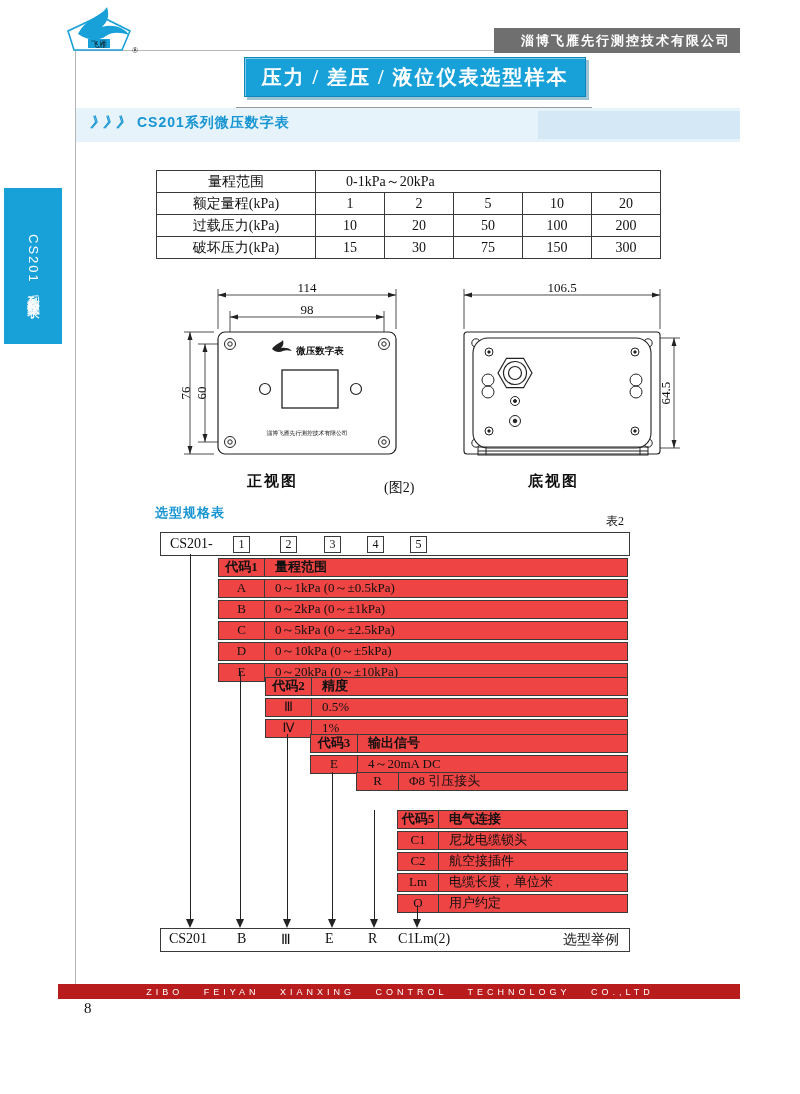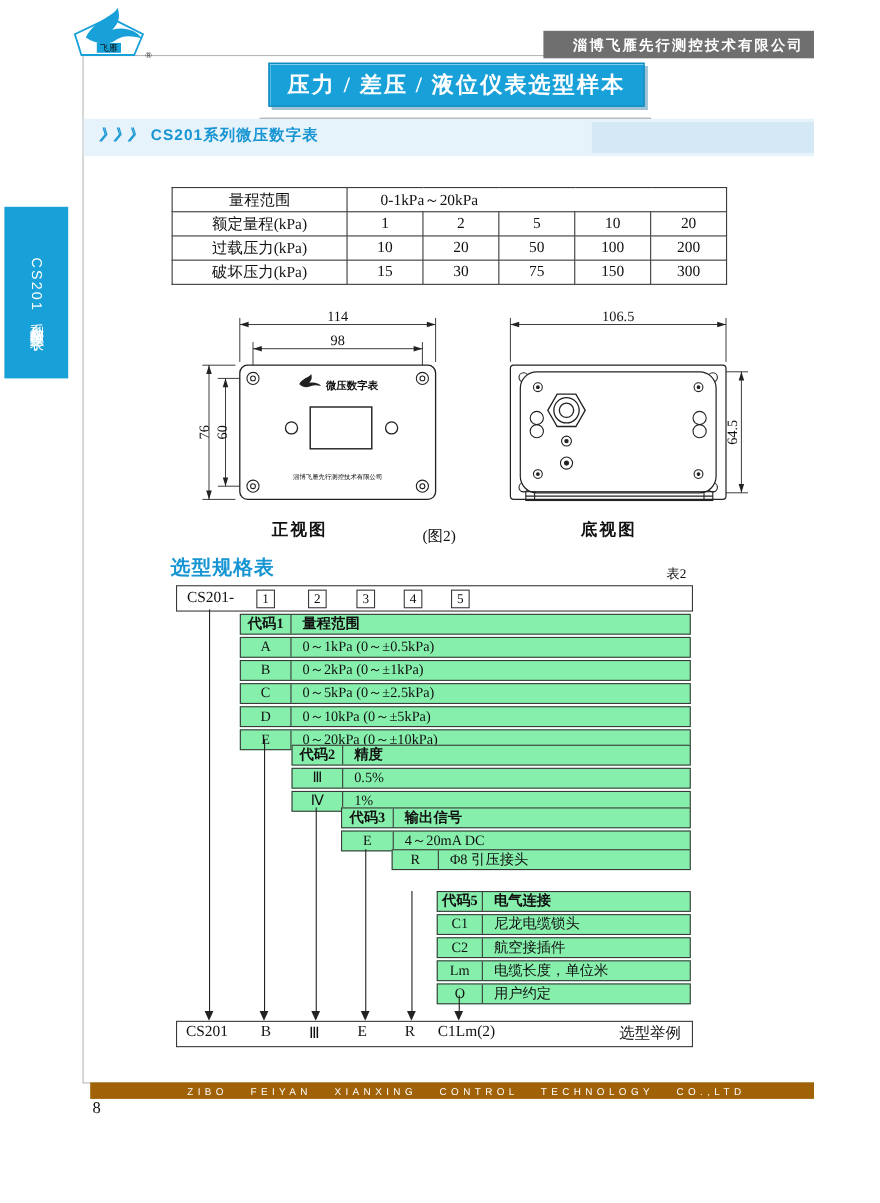--- a/index.html
+++ b/index.html
@@ -31,40 +31,40 @@
         font-family:"Liberation Serif",serif;font-size:14px;color:#111;}
   table.spec td{border:1px solid #3a3a3a;height:21px;text-align:center;padding:0;}
   table.spec td.lab{width:158px;}
   table.spec td.v{width:68px;}
   table.spec td.span-val{text-align:left;padding-left:30px;}
   
   .dwg{position:absolute;}
   .dwg-label{position:absolute;font-family:"Liberation Serif",serif;font-weight:bold;font-size:15px;letter-spacing:2px;}
   .fig-cap{position:absolute;left:384px;top:479px;font-family:"Liberation Serif",serif;font-size:14px;}
   
-  .sel-head{position:absolute;left:155px;top:504px;color:#1795D3;font-weight:bold;font-size:18px;letter-spacing:1px;}
+  .sel-head{position:absolute;left:155px;top:504px;color:#1795D3;font-weight:bold;font-size:13px;letter-spacing:1px;}
   .table-no{position:absolute;left:606px;top:513px;font-family:"Liberation Serif",serif;font-size:12px;}
   .sel{position:absolute;left:160px;top:532px;width:470px;height:428px;
        font-family:"Liberation Serif",serif;font-size:13px;}
   .sel .hdr{position:absolute;left:0;top:0;width:468px;height:22px;border:1px solid #3a3a3a;background:#fff;}
   .sel .prefix{position:absolute;left:9px;top:3px;font-size:14px;}
   .posbox{position:absolute;top:3px;width:15px;height:15px;border:1px solid #3a3a3a;
           text-align:center;line-height:15px;font-size:12px;}
   .sgroup{position:absolute;}
-  .srow{display:flex;height:17px;line-height:16px;border:1px solid #3a3a3a;margin-bottom:2px;background:#86efac;}
+  .srow{display:flex;height:17px;line-height:16px;border:1px solid #3a3a3a;margin-bottom:2px;background:#ef4444;}
   .srow .scode{width:var(--cw);text-align:center;border-right:1px solid #3a3a3a;}
   .srow .sdesc{flex:1;padding-left:10px;}
   .srow.shead{font-weight:bold;}
   .connector{position:absolute;width:1px;background:#222;}
   .arrowhead{position:absolute;top:387px;width:0;height:0;
              border-left:4px solid transparent;border-right:4px solid transparent;border-top:9px solid #222;}
   .example{position:absolute;left:0;top:396px;width:468px;height:22px;border:1px solid #3a3a3a;background:#fff;}
   .example span{position:absolute;top:2px;font-size:14px;}
   
-  .footer-bar{position:absolute;left:82px;top:984px;width:684px;height:15px;background:#a16207;
+  .footer-bar{position:absolute;left:58px;top:984px;width:684px;height:15px;background:#b91c1c;
         color:#fff;font-size:9px;letter-spacing:4px;word-spacing:14px;
         display:flex;align-items:center;justify-content:center;}
   .page-num{position:absolute;left:84px;top:1000px;font-size:15px;font-family:"Liberation Serif",serif;}
   svg text{font-family:"Liberation Serif",serif;fill:#111;}
 </style>
 </head>
 <body>
 
 <div class="page">
 

